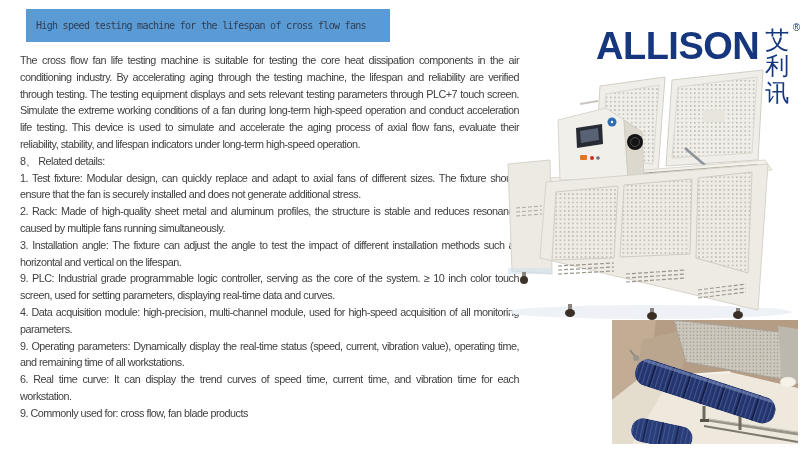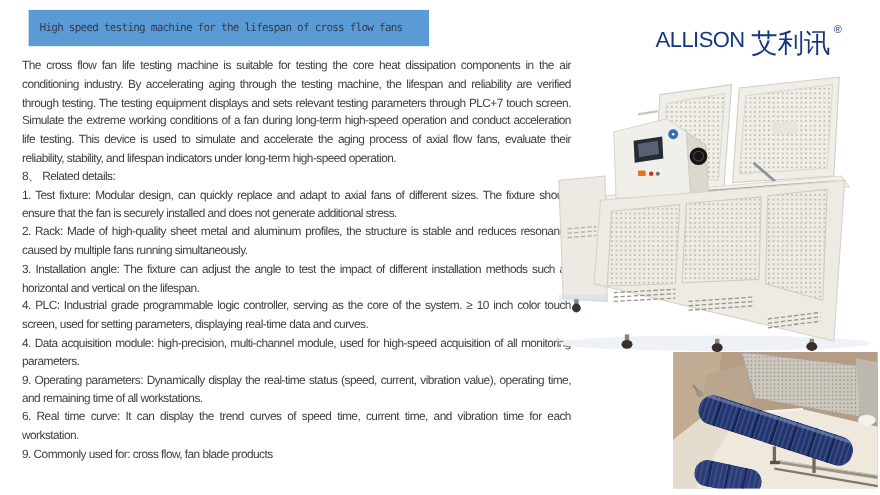--- a/index.html
+++ b/index.html
@@ -7,21 +7,21 @@
         font-family:"Liberation Sans",sans-serif;}
 
   
   .banner{position:absolute;left:26px;top:9px;width:364px;height:33px;background:#5b9bd5;
           border-radius:0;display:flex;align-items:center;box-sizing:border-box;padding-left:10px;}
   .banner-text{font-family:"DejaVu Sans Mono",monospace;font-size:10px;letter-spacing:-0.7px;
           color:#2e3d52;white-space:nowrap;}
 
   
   .logo{position:absolute;left:596px;top:27px;display:flex;align-items:flex-start;color:#16377e;}
-  .logo-latin{font-size:20px;font-weight:400;line-height:1;letter-spacing:-0.5px;text-align:center;}
+  .logo-latin{font-size:38px;font-weight:700;line-height:1;letter-spacing:-0.5px;text-align:center;}
   .logo-cn{font-size:24px;font-weight:400;line-height:1.1;margin-left:6px;}
   .logo-reg{font-size:10px;font-weight:400;margin-left:3px;position:relative;top:-5px;}
 
   
   .content{position:absolute;left:20px;top:52px;width:499px;font-size:10.8px;line-height:16.8px;
            letter-spacing:-0.5px;color:#3f3f3f;text-align:justify;}
   .content p{margin:0;}
 
   
   .photo{position:absolute;}
@@ -43,21 +43,21 @@
     <span class="logo-cn">艾利讯</span>
     <span class="logo-reg">®</span>
   </div>
 
   <div class="content">
     <p>The cross flow fan life testing machine is suitable for testing the core heat dissipation components in the air conditioning industry. By accelerating aging through the testing machine, the lifespan and reliability are verified through testing. The testing equipment displays and sets relevant testing parameters through PLC+7 touch screen. Simulate the extreme working conditions of a fan during long-term high-speed operation and conduct acceleration life testing. This device is used to simulate and accelerate the aging process of axial flow fans, evaluate their reliability, stability, and lifespan indicators under long-term high-speed operation.</p>
     <p>8、  Related details:</p>
     <p>1. Test fixture: Modular design, can quickly replace and adapt to axial fans of different sizes. The fixture should ensure that the fan is securely installed and does not generate additional stress.</p>
     <p>2. Rack: Made of high-quality sheet metal and aluminum profiles, the structure is stable and reduces resonance caused by multiple fans running simultaneously.</p>
     <p>3. Installation angle: The fixture can adjust the angle to test the impact of different installation methods such as horizontal and vertical on the lifespan.</p>
-    <p>4. PLC: Industrial grade programmable logic controller, serving as the core of the system. ≥ 10 inch color touch screen, used for setting parameters, displaying real-time data and curves.</p>
+    <p>9. PLC: Industrial grade programmable logic controller, serving as the core of the system. ≥ 10 inch color touch screen, used for setting parameters, displaying real-time data and curves.</p>
     <p>4. Data acquisition module: high-precision, multi-channel module, used for high-speed acquisition of all monitoring parameters.</p>
     <p>9. Operating parameters: Dynamically display the real-time status (speed, current, vibration value), operating time, and remaining time of all workstations.</p>
     <p>6. Real time curve: It can display the trend curves of speed time, current time, and vibration time for each workstation.</p>
     <p>9. Commonly used for: cross flow, fan blade products</p>
   </div>
 
   <div class="photo machine-photo">
     <svg viewBox="0 0 298 262" width="298" height="262">
       <defs>
         <pattern id="pf" width="4.2" height="4.2" patternUnits="userSpaceOnUse">

